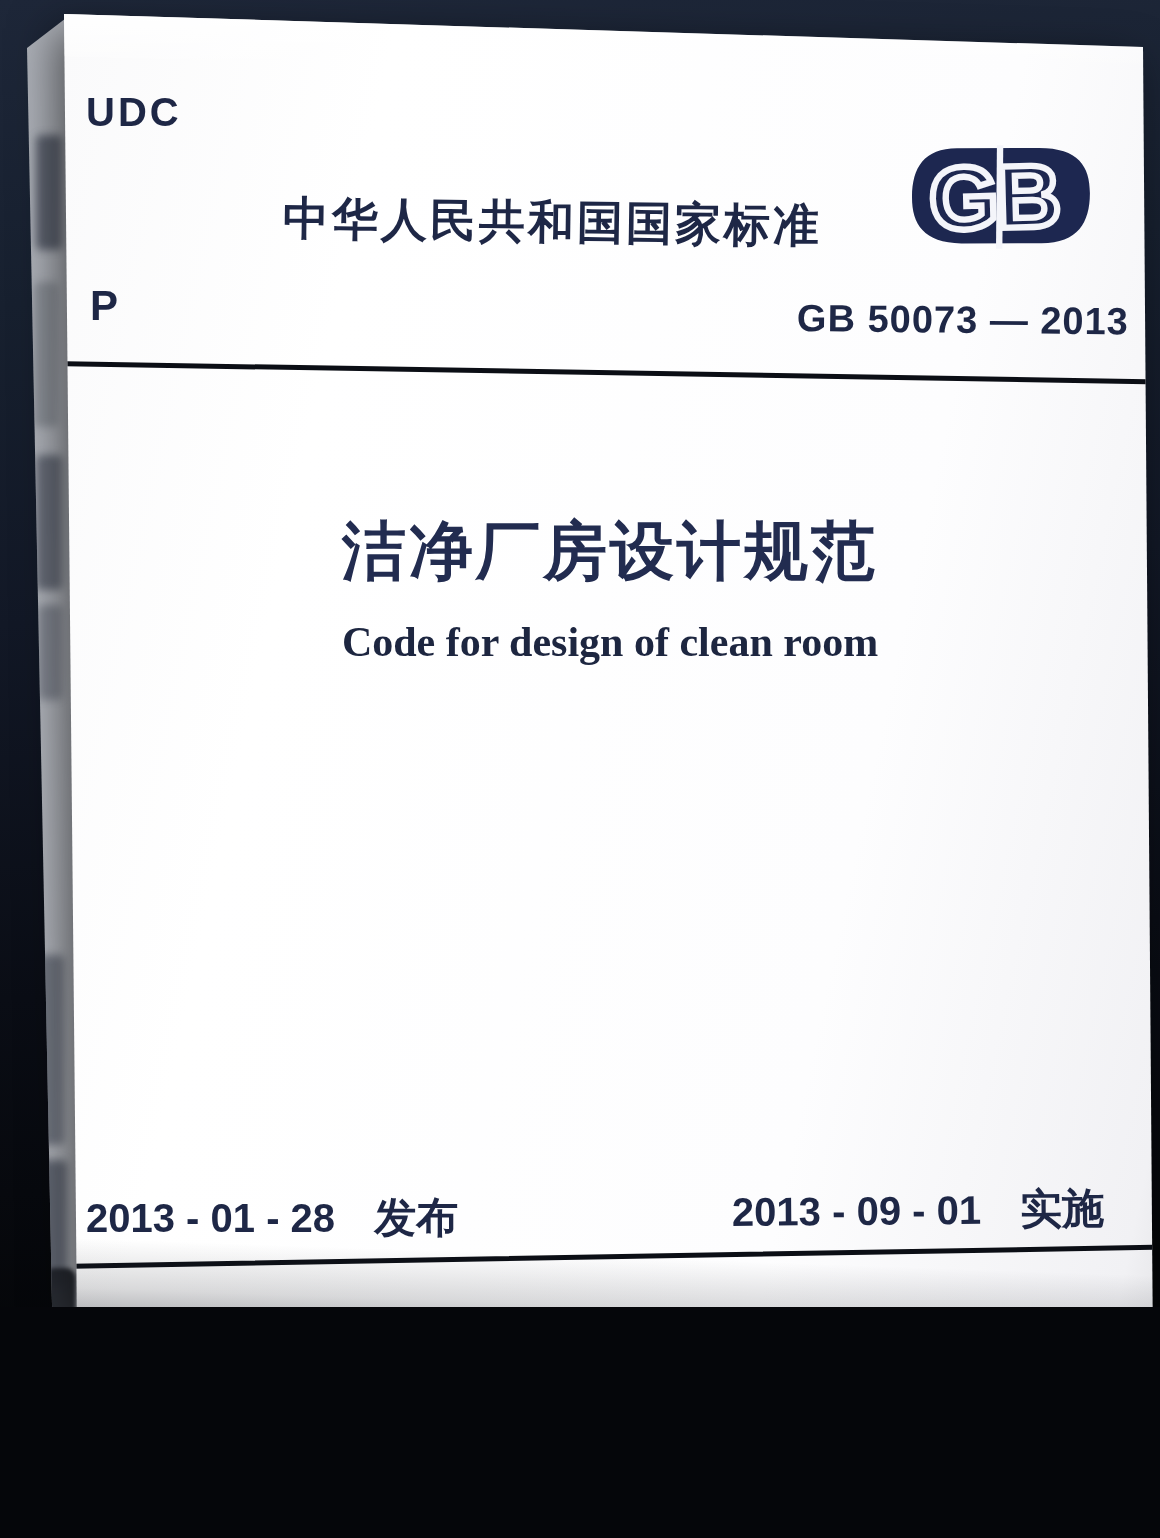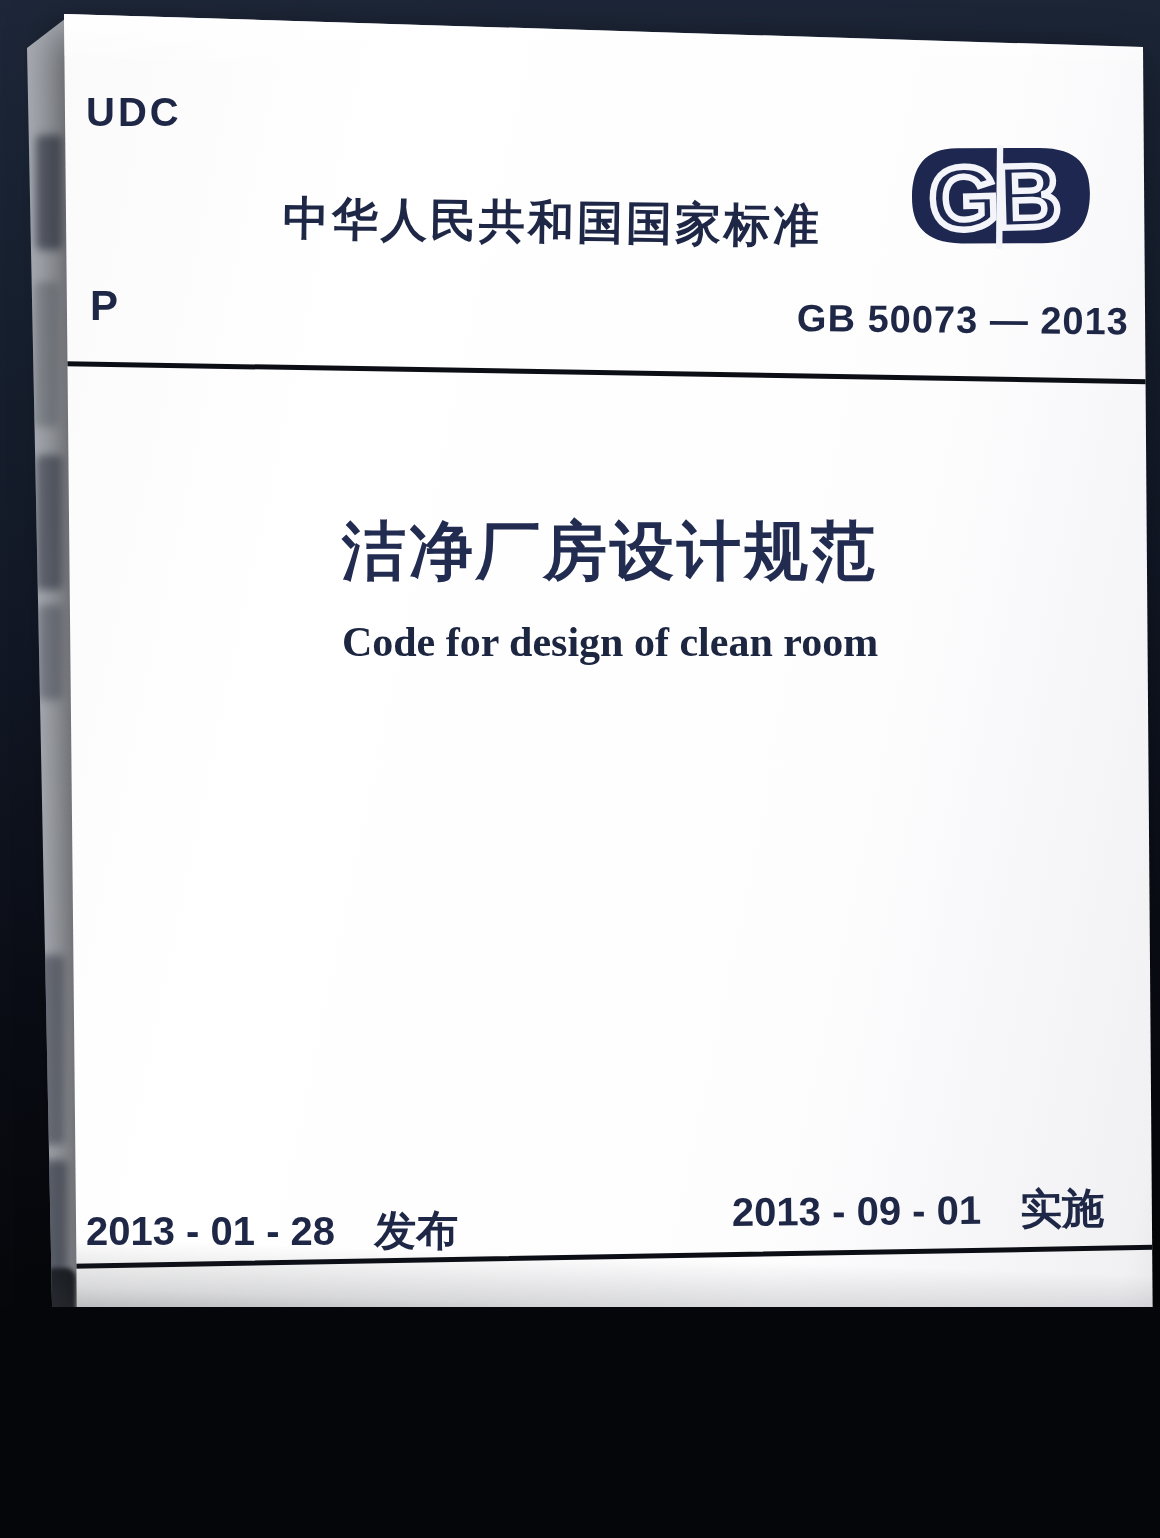--- a/index.html
+++ b/index.html
@@ -50,21 +50,21 @@
                 transform:rotate(0.6deg); transform-origin:left center; }
   .rule { position:absolute; background:#0b0e15; height:5px; border-radius:2px; }
   .rule-top    { left:52px; top:361px;  width:1102px; transform:rotate(0.95deg);  transform-origin:left center; }
   .rule-bottom { left:52px; top:1264px; width:1104px; transform:rotate(-1.0deg);  transform-origin:left center; }
   .title-cn { left:290px; top:508px; width:640px; text-align:center;
               font-size:64px; letter-spacing:3px; color:#222c50; }
   .title-en { left:290px; top:618px; width:640px; text-align:center;
               font-family:"Liberation Serif", serif; font-size:42px; color:#1d2640; }
   .date-row { font-size:40px; }
   .date-row .date-label { margin-left:28px; font-size:42px; }
-  .date-issue { left:86px;  top:1190px;margin-top:13px; }
+  .date-issue { left:86px;  top:1190px; }
   .date-impl  { left:732px; top:1184px; transform:rotate(-0.5deg); transform-origin:left center; }
   .pub1 { left:84px; top:1358px; font-size:44px; letter-spacing:13px;
           transform:rotate(-1.1deg); transform-origin:left center; }
   .pub2 { left:82px; top:1416px; font-size:42px; letter-spacing:3px;
           transform:rotate(-1.1deg); transform-origin:left center; }
   .joint { left:922px; top:1390px; font-size:38px; letter-spacing:3px;
            transform:rotate(-1.3deg); transform-origin:left center; }
 </style>
 </head>
 <body>

